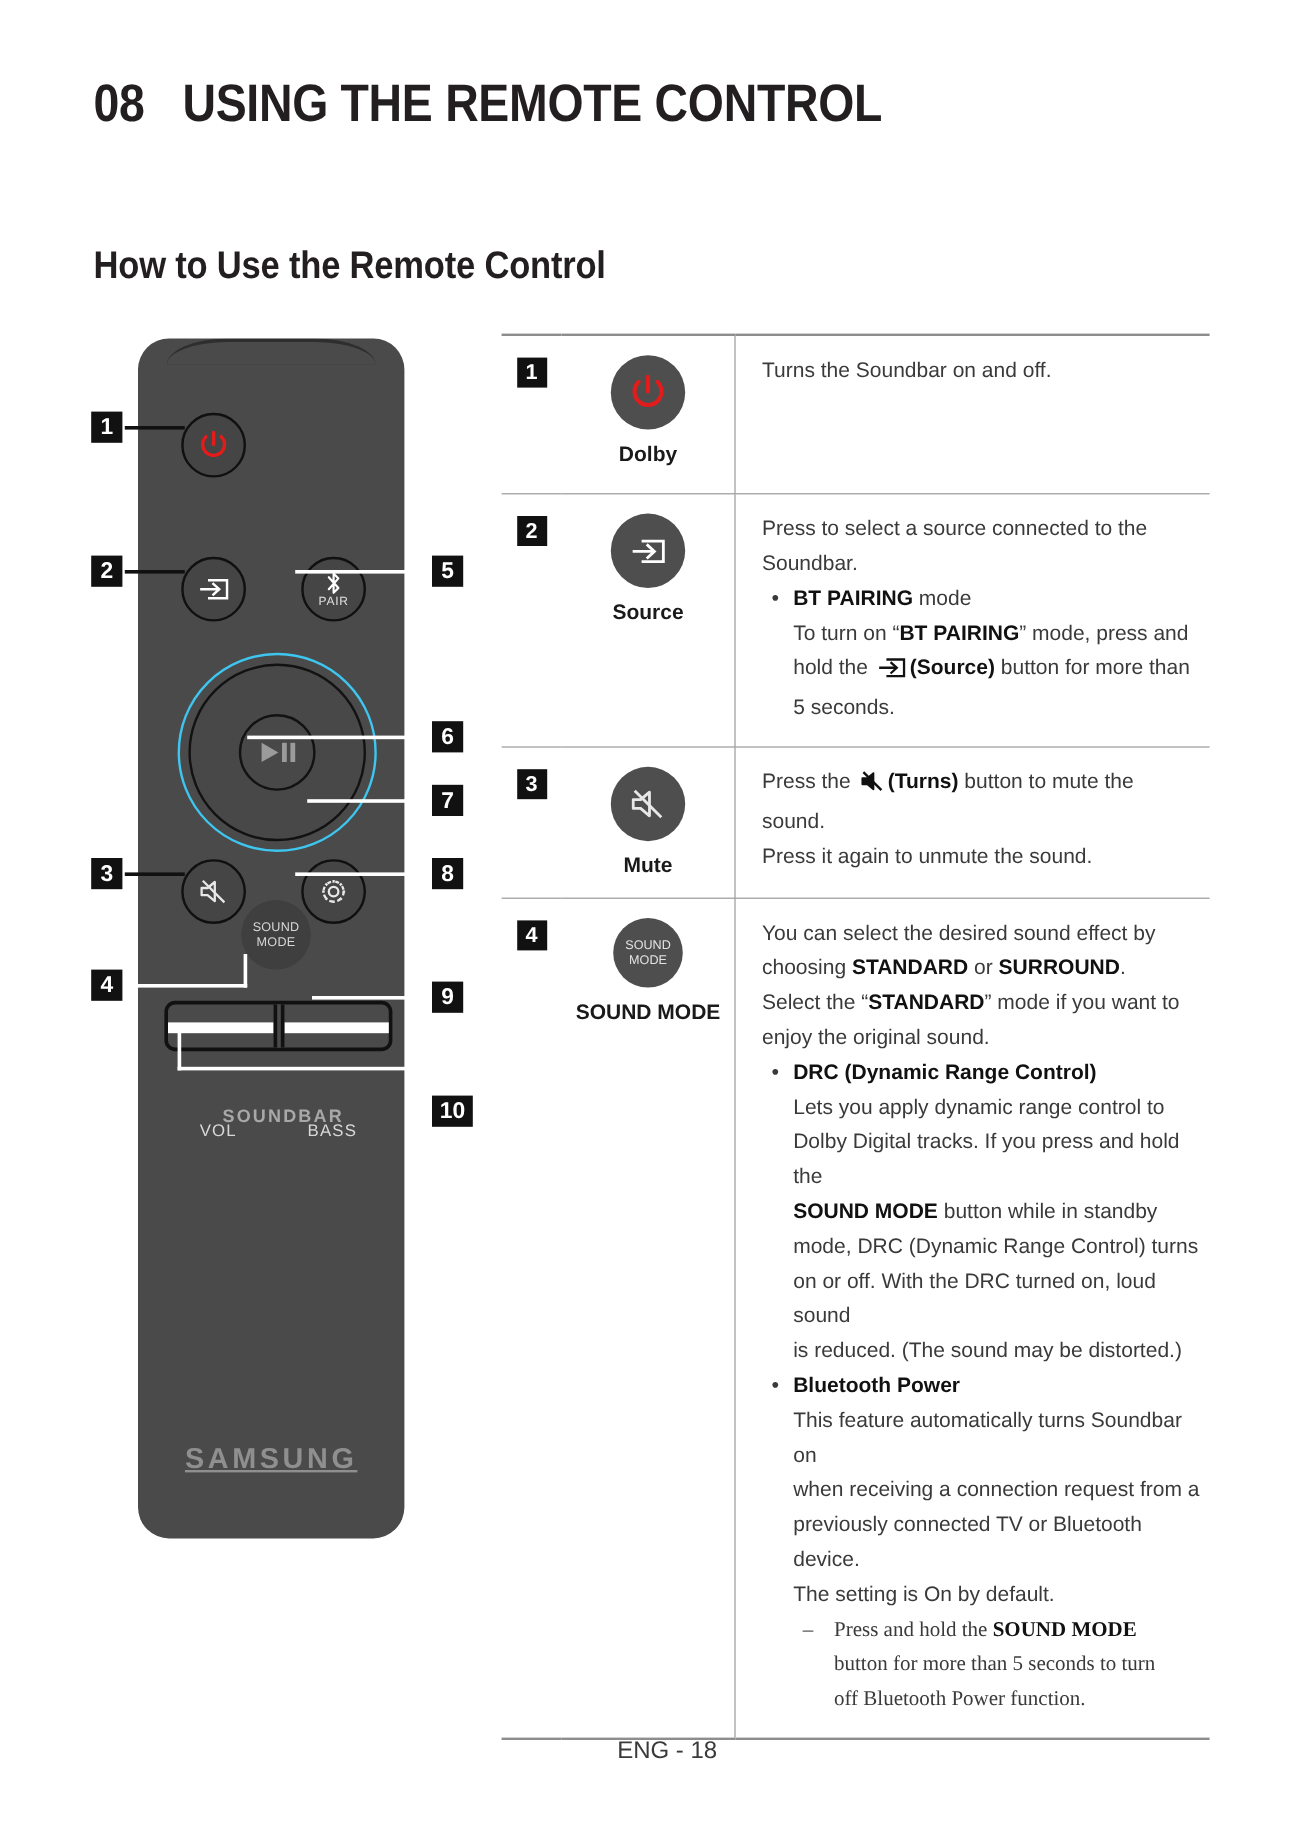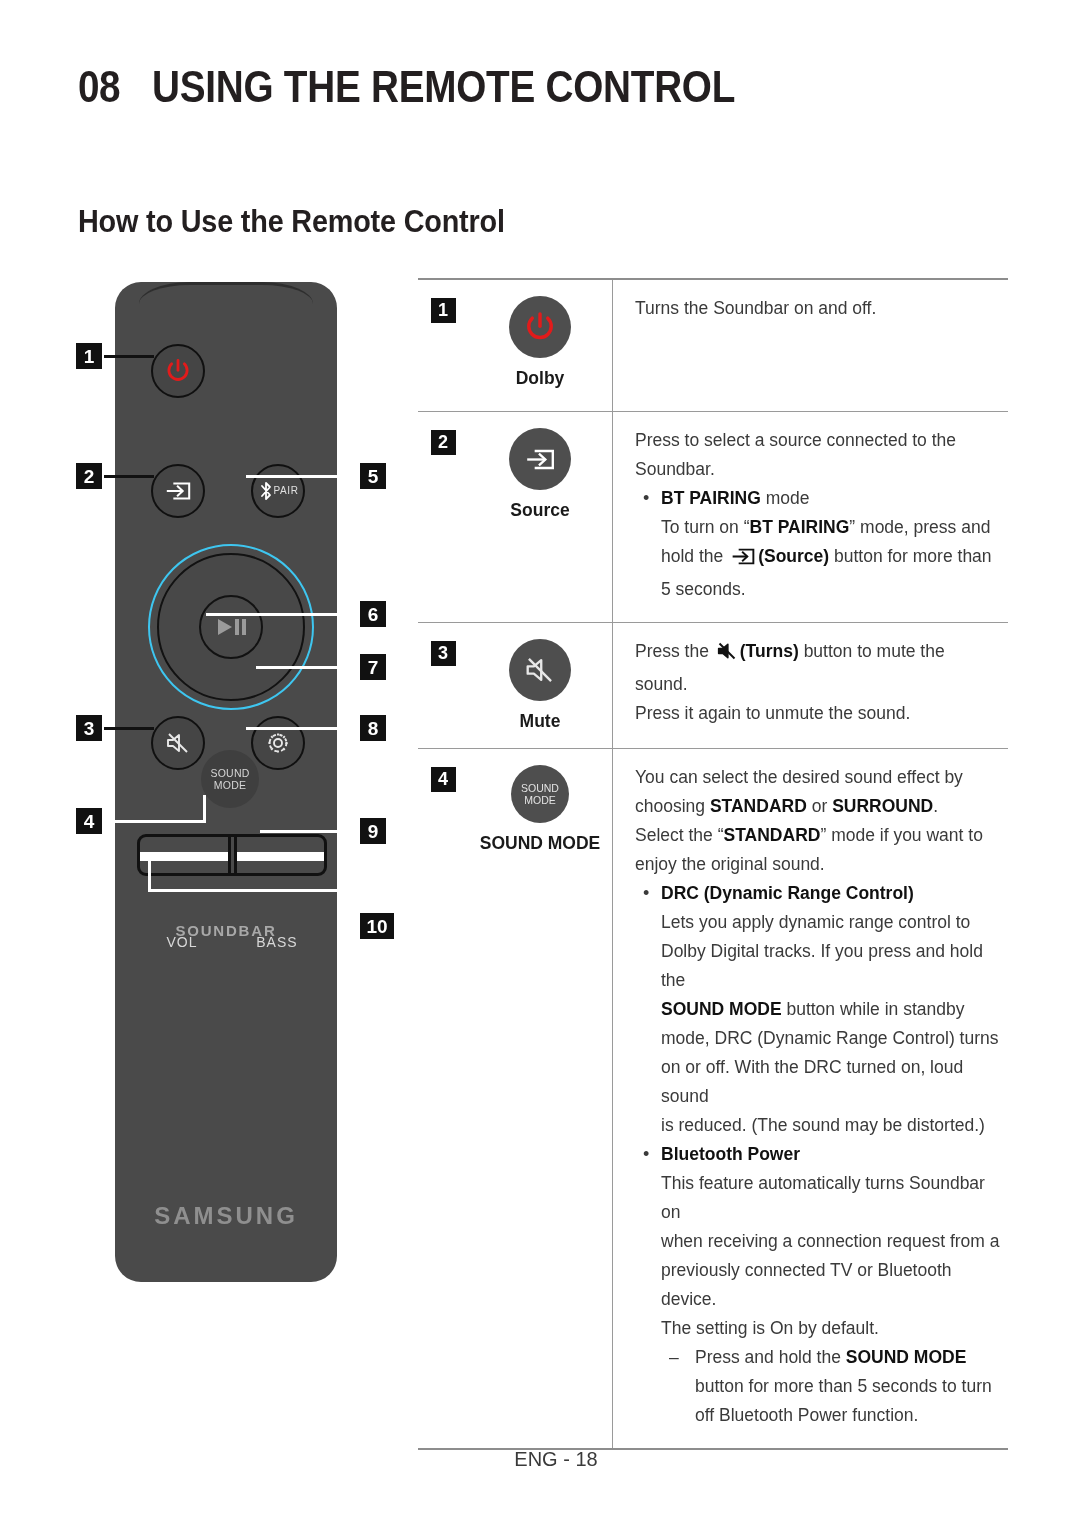--- a/index.html
+++ b/index.html
@@ -86,21 +86,21 @@
     border-radius: 50%;
     background: #454545;
     border: 2.5px solid #101010;
     display: flex;
     align-items: center;
     justify-content: center;
   }
   .btn-power  { left: 36px;  top: 62px;  width: 50px; height: 50px; }
   .btn-source { left: 36px;  top: 182px; width: 50px; height: 50px; }
   .btn-mute   { left: 36px;  top: 434px; width: 50px; height: 50px; }
-  .btn-pair   { left: 136px; top: 182px; width: 50px; height: 50px; flex-direction: row; gap: 0; }
+  .btn-pair   { left: 136px; top: 182px; width: 50px; height: 50px; flex-direction: column; gap: 0; }
   .btn-gear   { left: 136px; top: 434px; width: 50px; height: 50px; }
 
   .btn-soundmode {
     position: absolute;
     left: 86px; top: 468px;
     width: 58px; height: 58px;
     border-radius: 50%;
     background: #3f3f3f;
     display: flex; flex-direction: column;
     align-items: center; justify-content: center;
@@ -178,30 +178,32 @@
   }
   .soundbar-word {
     position: absolute;
     left: 0; top: 640px;
     width: 222px;
     text-align: center;
     color: #a8a8a8;
     font-size: 15px;
     font-weight: 700;
     letter-spacing: 1.8px;
+    padding-left: 10px;
   }
   .samsung-word {
     position: absolute;
     left: 0; top: 920px;
     width: 222px;
     text-align: center;
     color: #8f8f8f;
     font-size: 24px;
     font-weight: 700;
     letter-spacing: 3px;
+    text-decoration: underline;
   }
 
   
   .callout {
     position: absolute;
     width: 26px; height: 26px;
     background: #111;
     color: #fff;
     font-size: 19px;
     font-weight: 700;
@@ -304,20 +306,21 @@
     content: "\2022";
     position: absolute;
     left: 8px;
     top: 0;
     font-size: 18px;
   }
   .sub-dash {
     position: relative;
     padding-left: 30px;
     margin-left: 4px;
+    font-family: Liberation Serif, serif;
   }
   .sub-dash::before {
     content: "\2013";
     position: absolute;
     left: 4px;
     top: 0;
   }
   b { color: #111; font-weight: 700; }
 
   .inline-icon {

